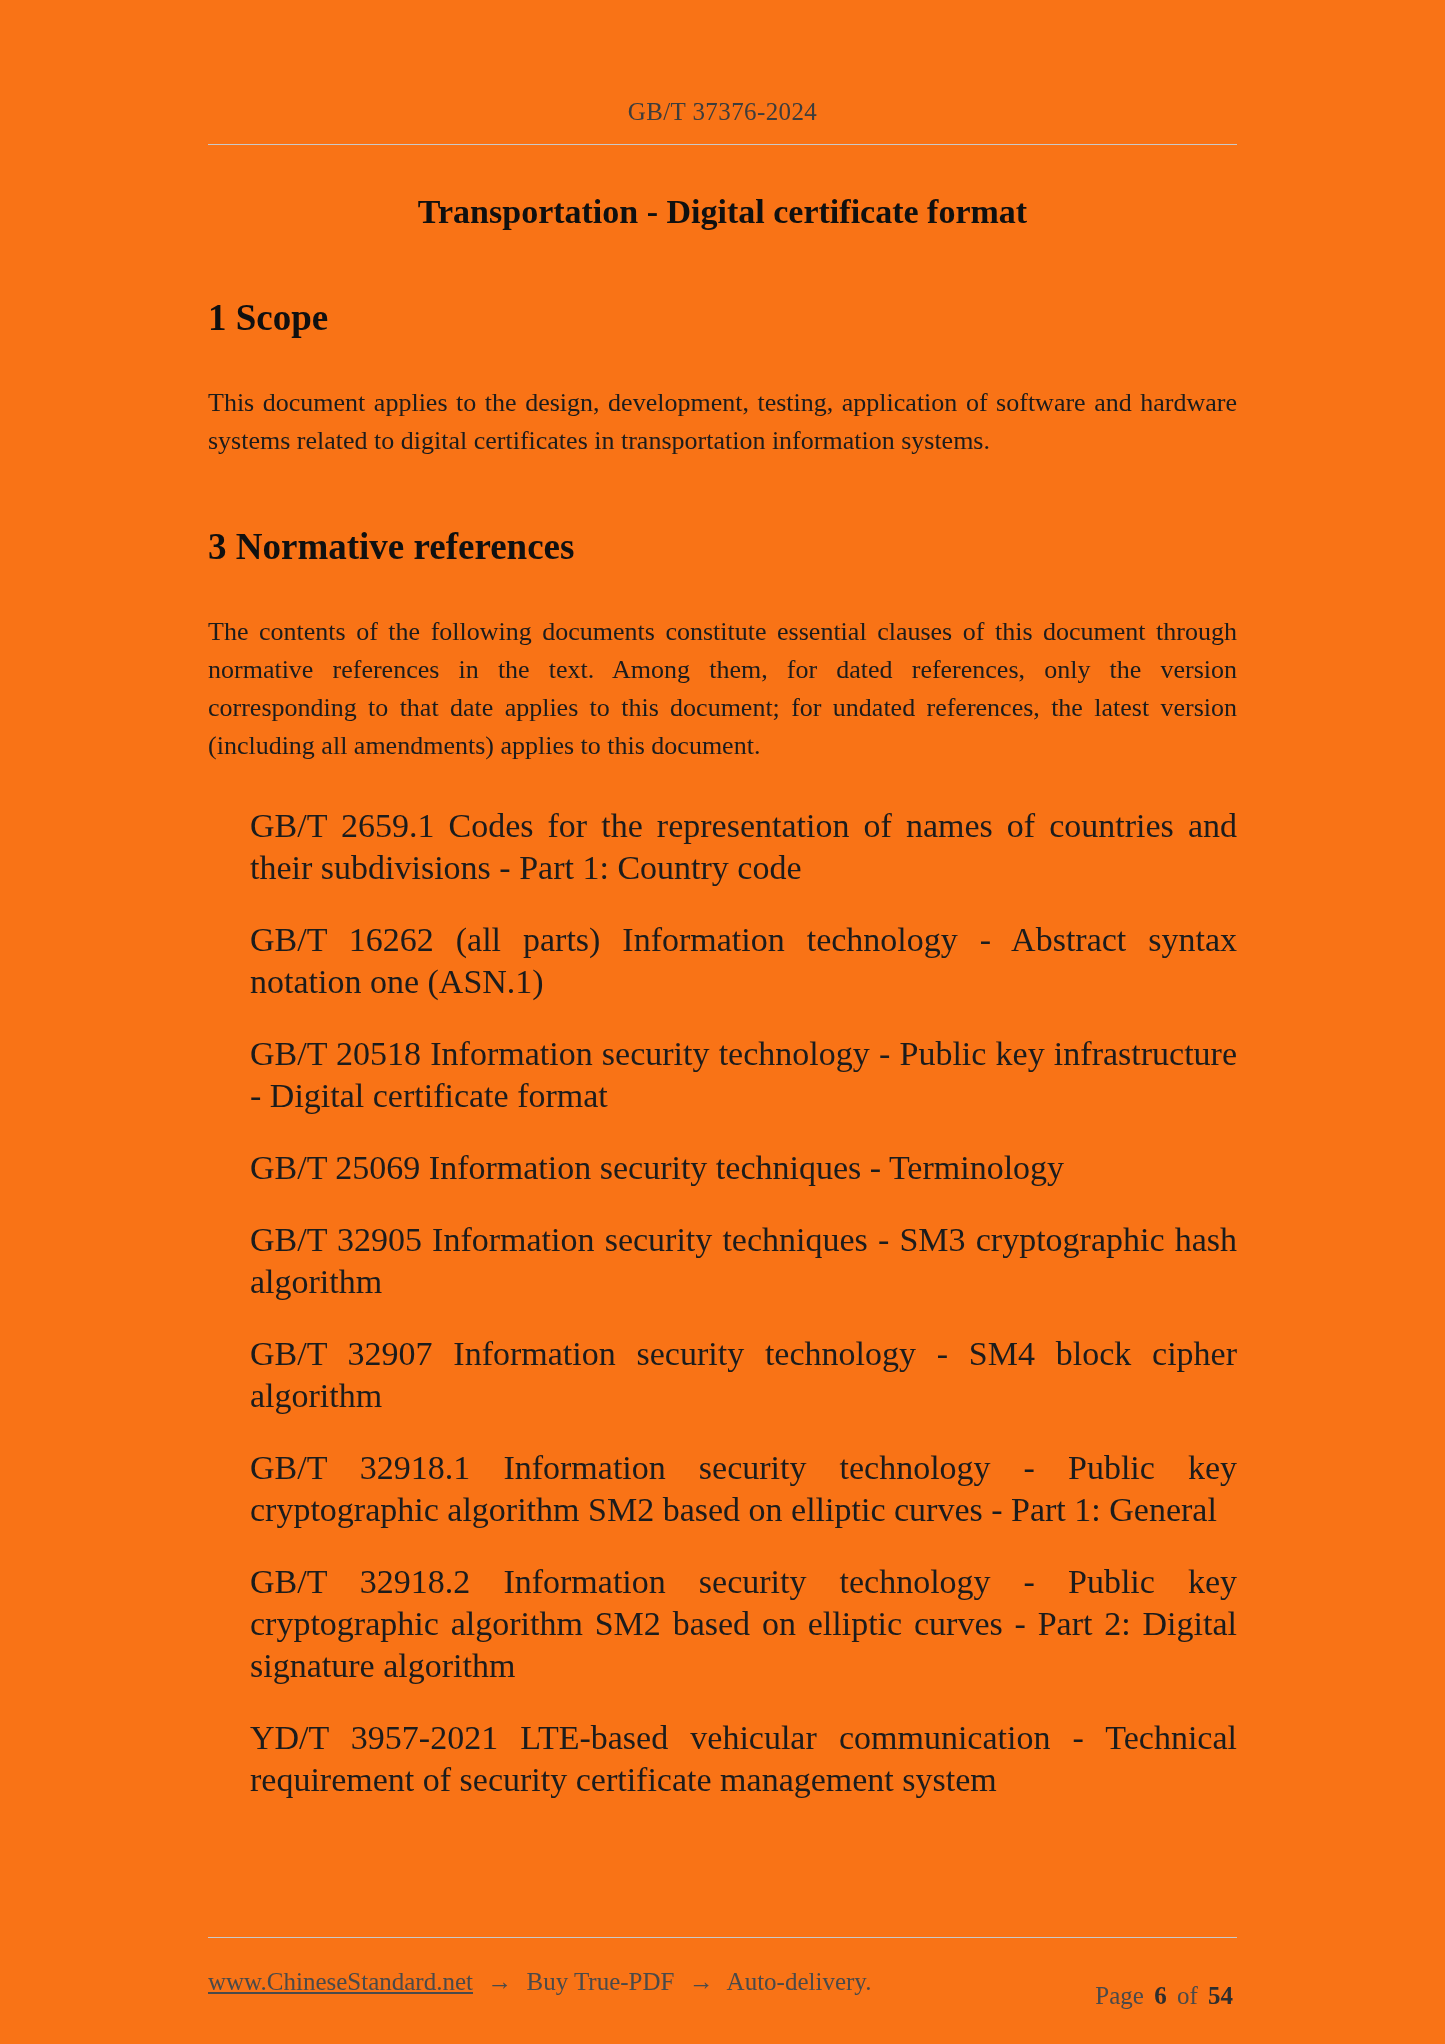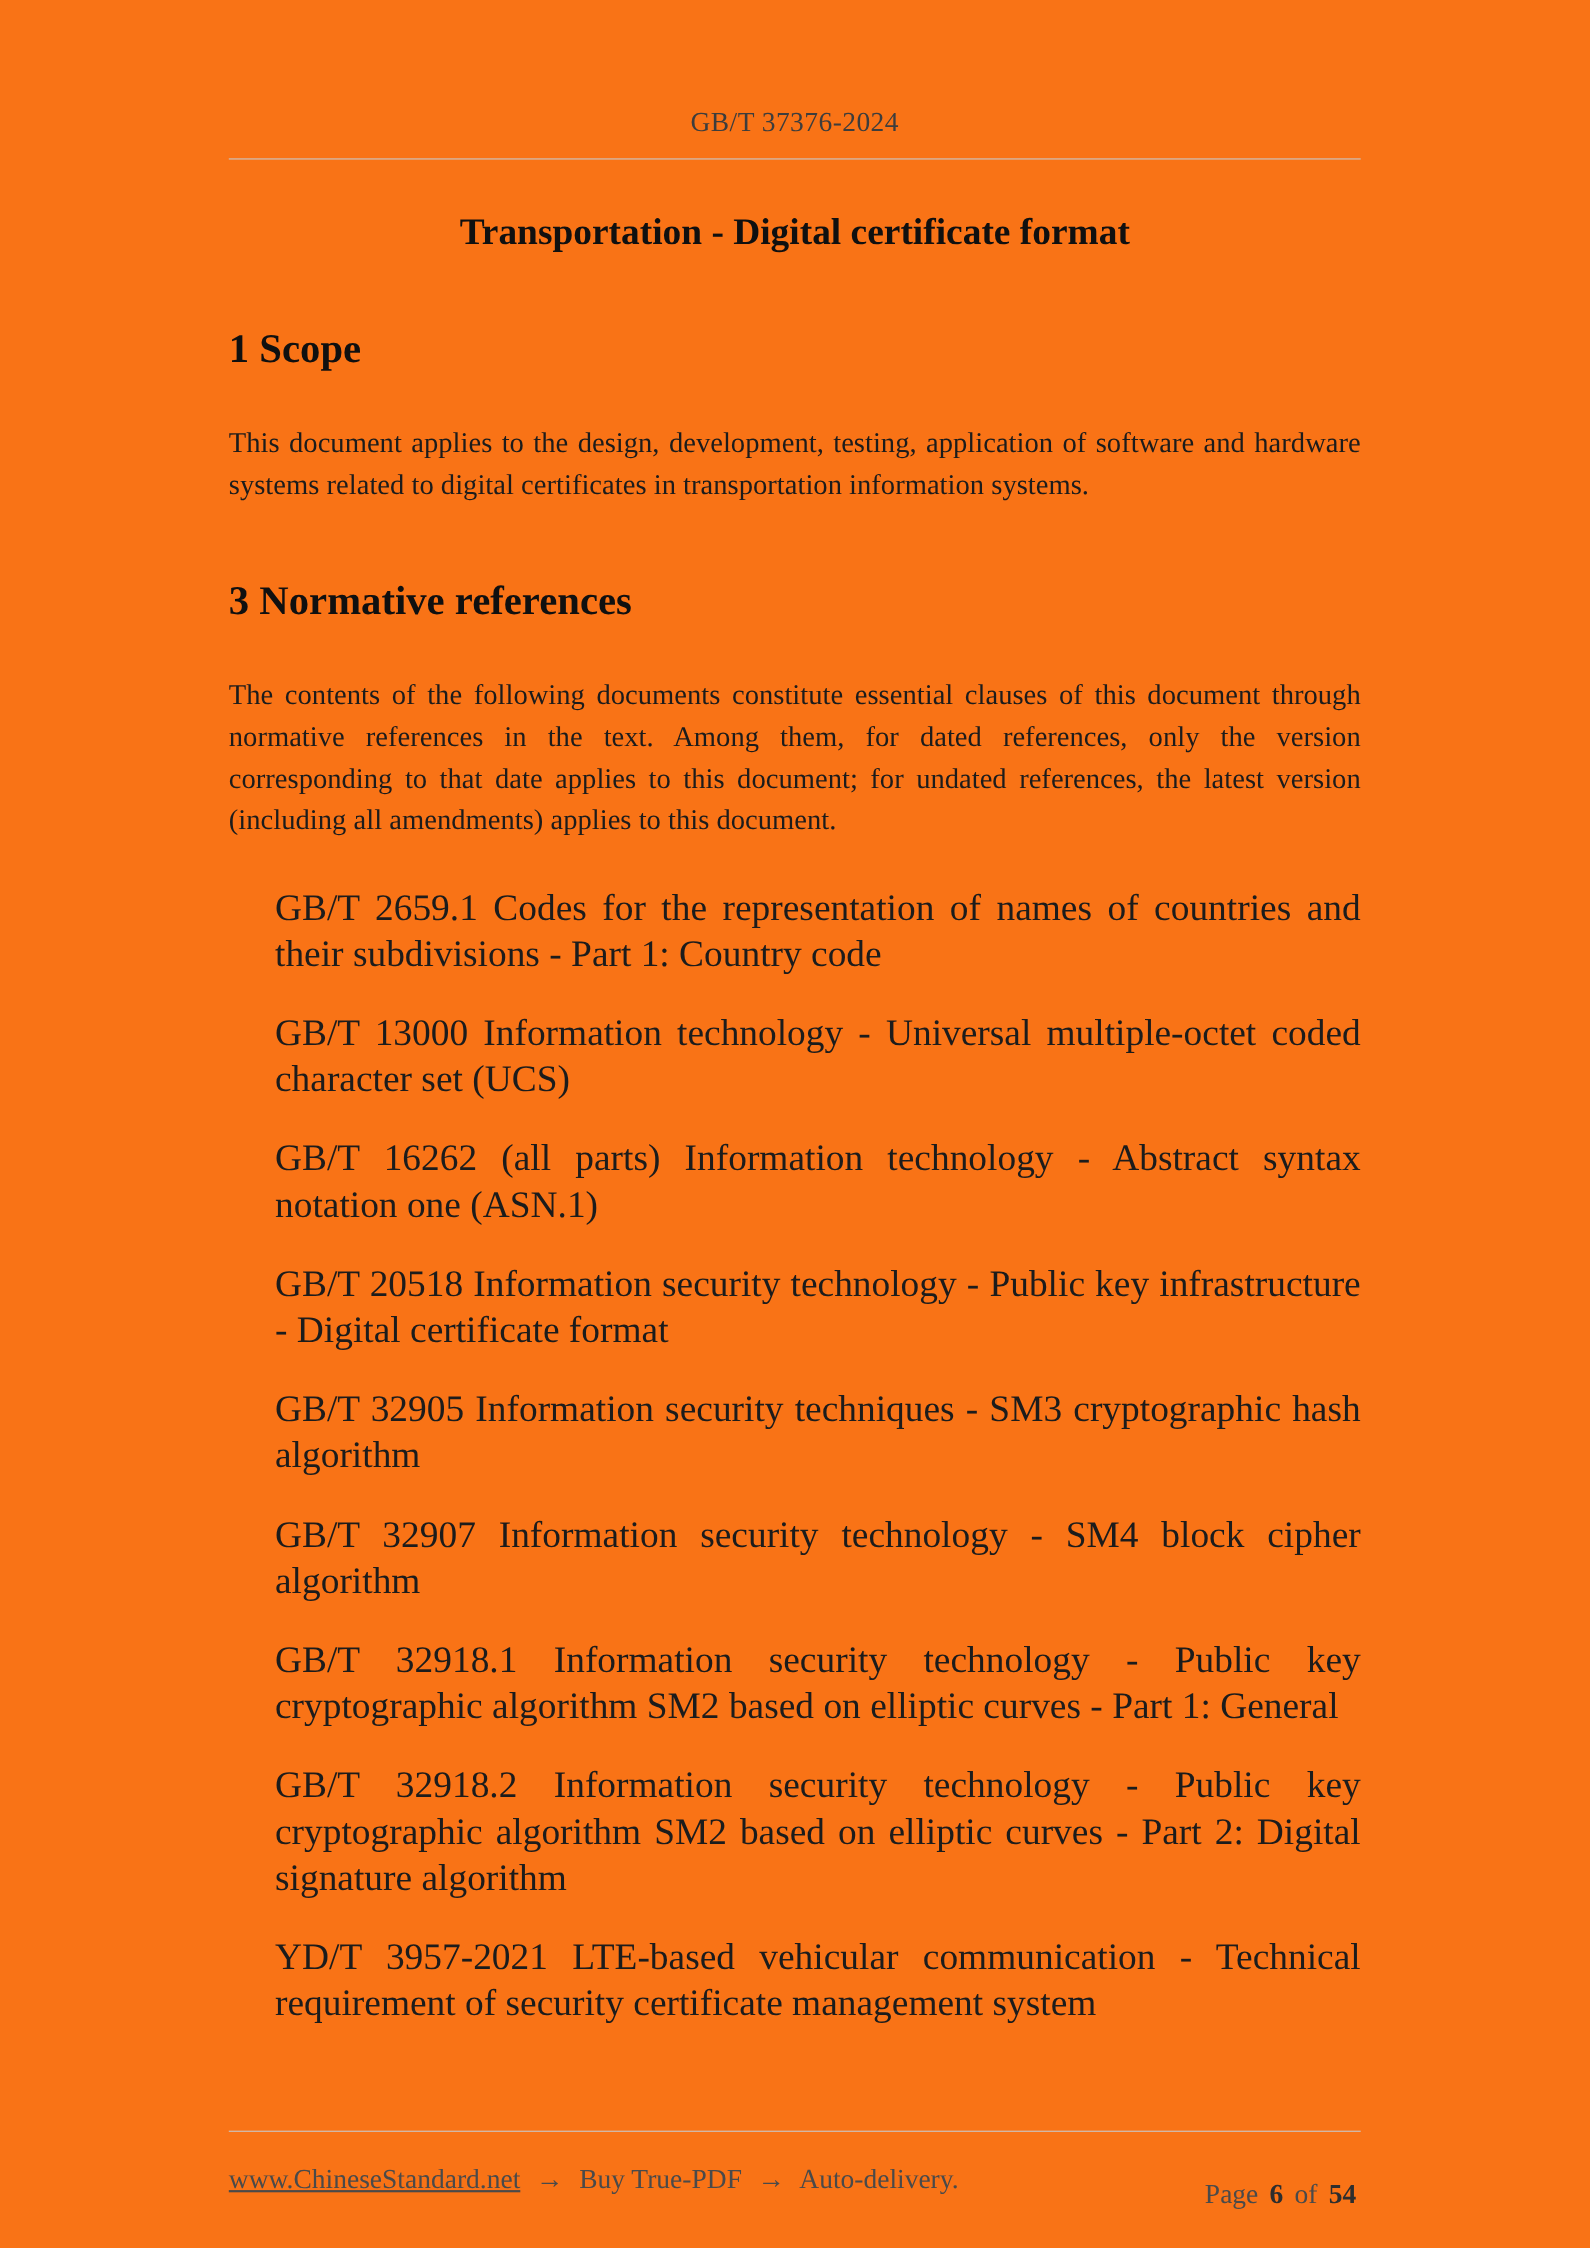--- a/index.html
+++ b/index.html
@@ -106,23 +106,23 @@
     <h2 class="section-heading first-heading">1 Scope</h2>
     <p class="body-par">This document applies to the design, development, testing, application of software and hardware systems related to digital certificates in transportation information systems.</p>
   </section>
 
   <section>
     <h2 class="section-heading">3 Normative references</h2>
     <p class="body-par">The contents of the following documents constitute essential clauses of this document through normative references in the text. Among them, for dated references, only the version corresponding to that date applies to this document; for undated references, the latest version (including all amendments) applies to this document.</p>
 
     <div class="refs">
       <p class="ref">GB/T 2659.1 Codes for the representation of names of countries and their subdivisions - Part 1: Country code</p>
-      <p class="ref">GB/T 13000 Information technology - Universal multiple-octet coded character set (UCS)</p>
       <p class="ref">GB/T 16262 (all parts) Information technology - Abstract syntax notation one (ASN.1)</p>
       <p class="ref">GB/T 20518 Information security technology - Public key infrastructure - Digital certificate format</p>
+      <p class="ref">GB/T 25069 Information security techniques - Terminology</p>
       <p class="ref">GB/T 32905 Information security techniques - SM3 cryptographic hash algorithm</p>
       <p class="ref">GB/T 32907 Information security technology - SM4 block cipher algorithm</p>
       <p class="ref">GB/T 32918.1 Information security technology - Public key cryptographic algorithm SM2 based on elliptic curves - Part 1: General</p>
       <p class="ref">GB/T 32918.2 Information security technology - Public key cryptographic algorithm SM2 based on elliptic curves - Part 2: Digital signature algorithm</p>
       <p class="ref">YD/T 3957-2021 LTE-based vehicular communication - Technical requirement of security certificate management system</p>
     </div>
   </section>
 
   <footer class="page-footer">
     <hr class="rule">

